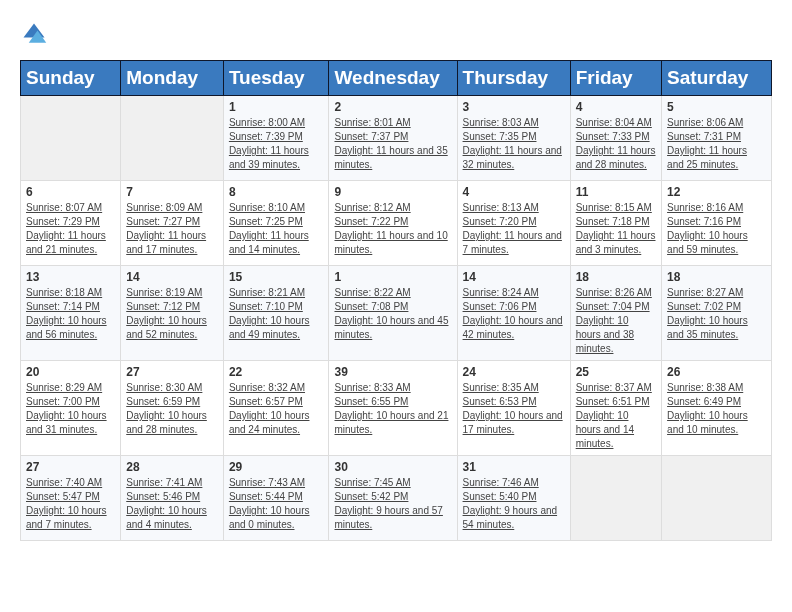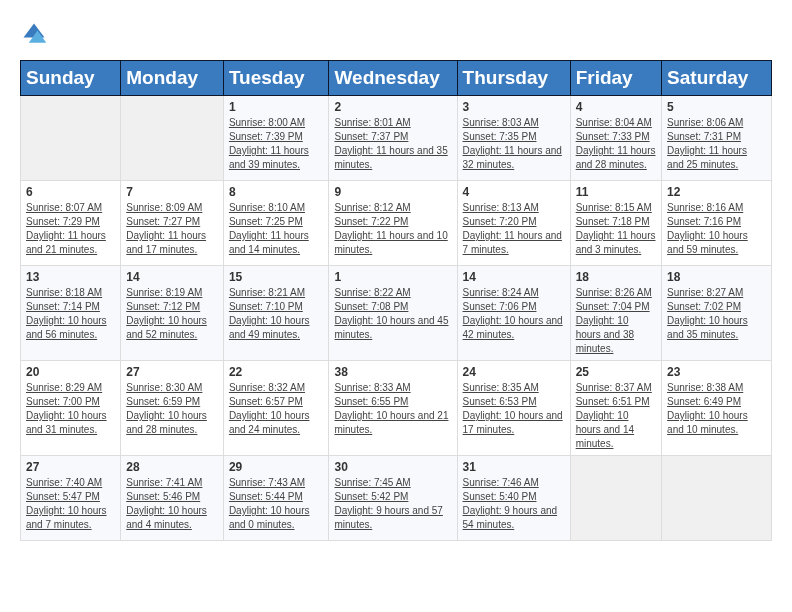--- a/index.html
+++ b/index.html
@@ -216,33 +216,33 @@
           </td>
           <td>
             <span class="day-num">27</span>
             <div class="cell-text">Sunrise: 8:30 AM<br>Sunset: 6:59 PM<br>Daylight: 10 hours and 28 minutes.</div>
           </td>
           <td>
             <span class="day-num">22</span>
             <div class="cell-text">Sunrise: 8:32 AM<br>Sunset: 6:57 PM<br>Daylight: 10 hours and 24 minutes.</div>
           </td>
           <td>
-            <span class="day-num">38</span>
+            <span class="day-num">39</span>
             <div class="cell-text">Sunrise: 8:33 AM<br>Sunset: 6:55 PM<br>Daylight: 10 hours and 21 minutes.</div>
           </td>
           <td>
             <span class="day-num">24</span>
             <div class="cell-text">Sunrise: 8:35 AM<br>Sunset: 6:53 PM<br>Daylight: 10 hours and 17 minutes.</div>
           </td>
           <td>
             <span class="day-num">25</span>
             <div class="cell-text">Sunrise: 8:37 AM<br>Sunset: 6:51 PM<br>Daylight: 10 hours and 14 minutes.</div>
           </td>
           <td>
-            <span class="day-num">23</span>
+            <span class="day-num">26</span>
             <div class="cell-text">Sunrise: 8:38 AM<br>Sunset: 6:49 PM<br>Daylight: 10 hours and 10 minutes.</div>
           </td>
         </tr>
         <tr>
           <td>
             <span class="day-num">27</span>
             <div class="cell-text">Sunrise: 7:40 AM<br>Sunset: 5:47 PM<br>Daylight: 10 hours and 7 minutes.</div>
           </td>
           <td>
             <span class="day-num">28</span>

